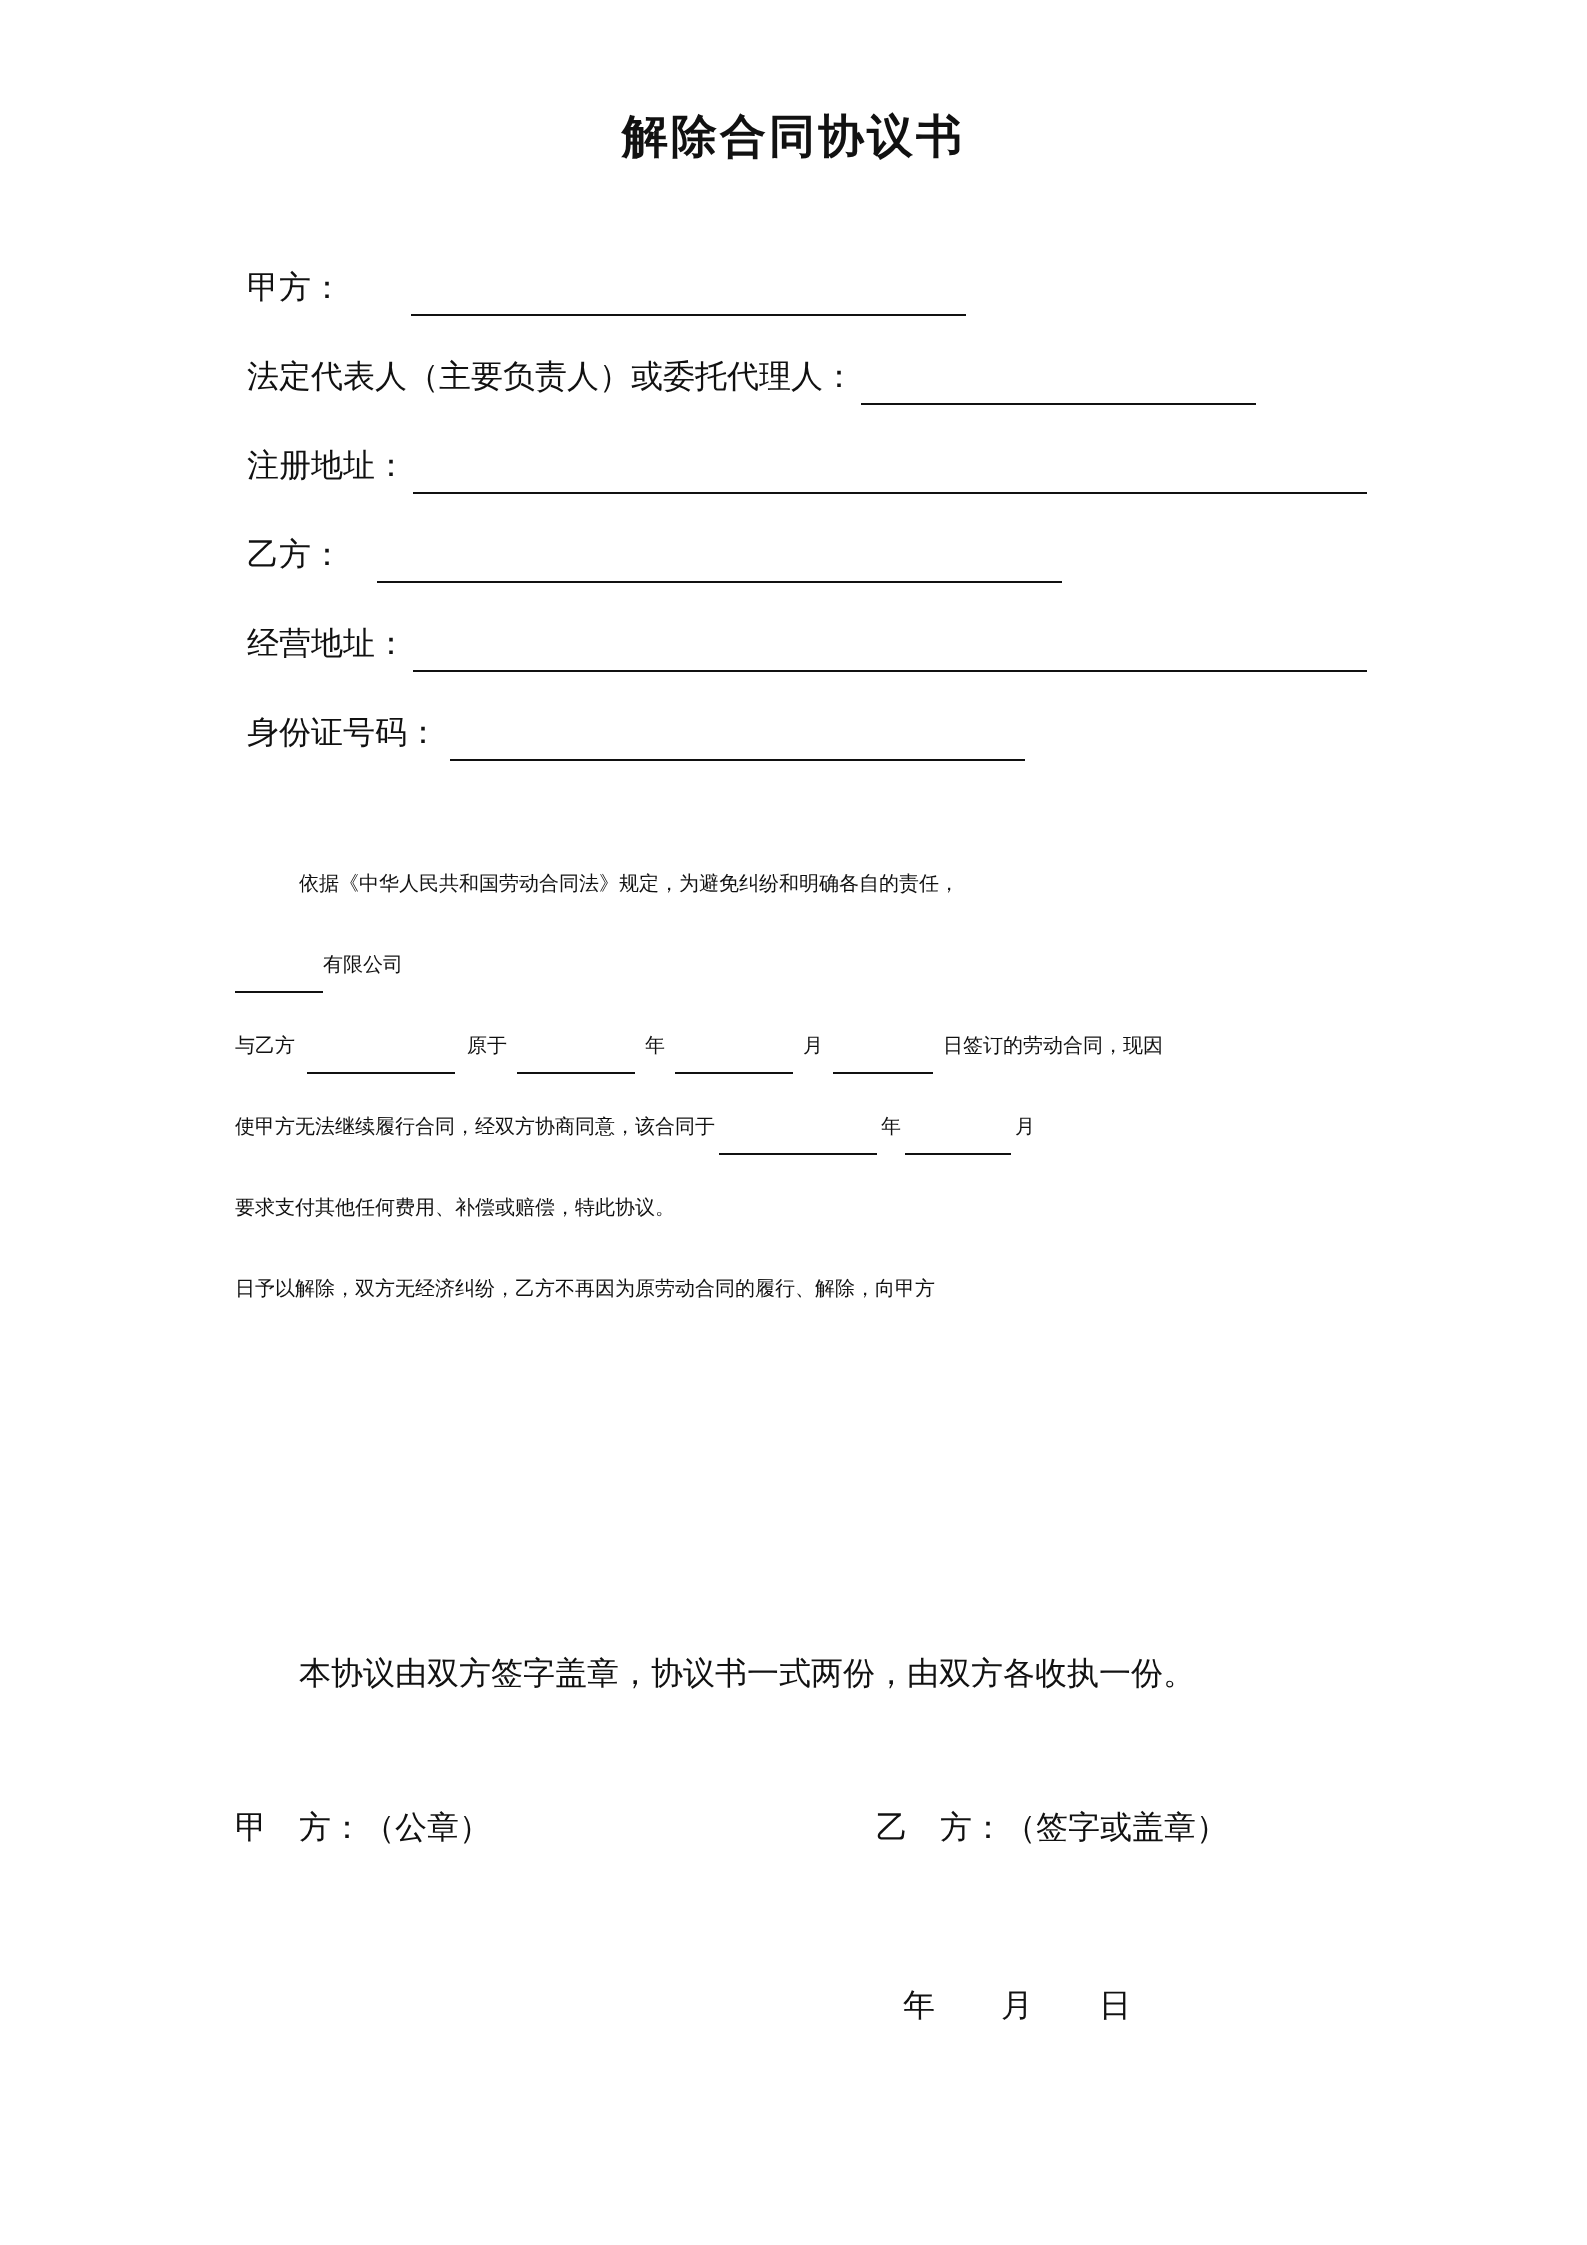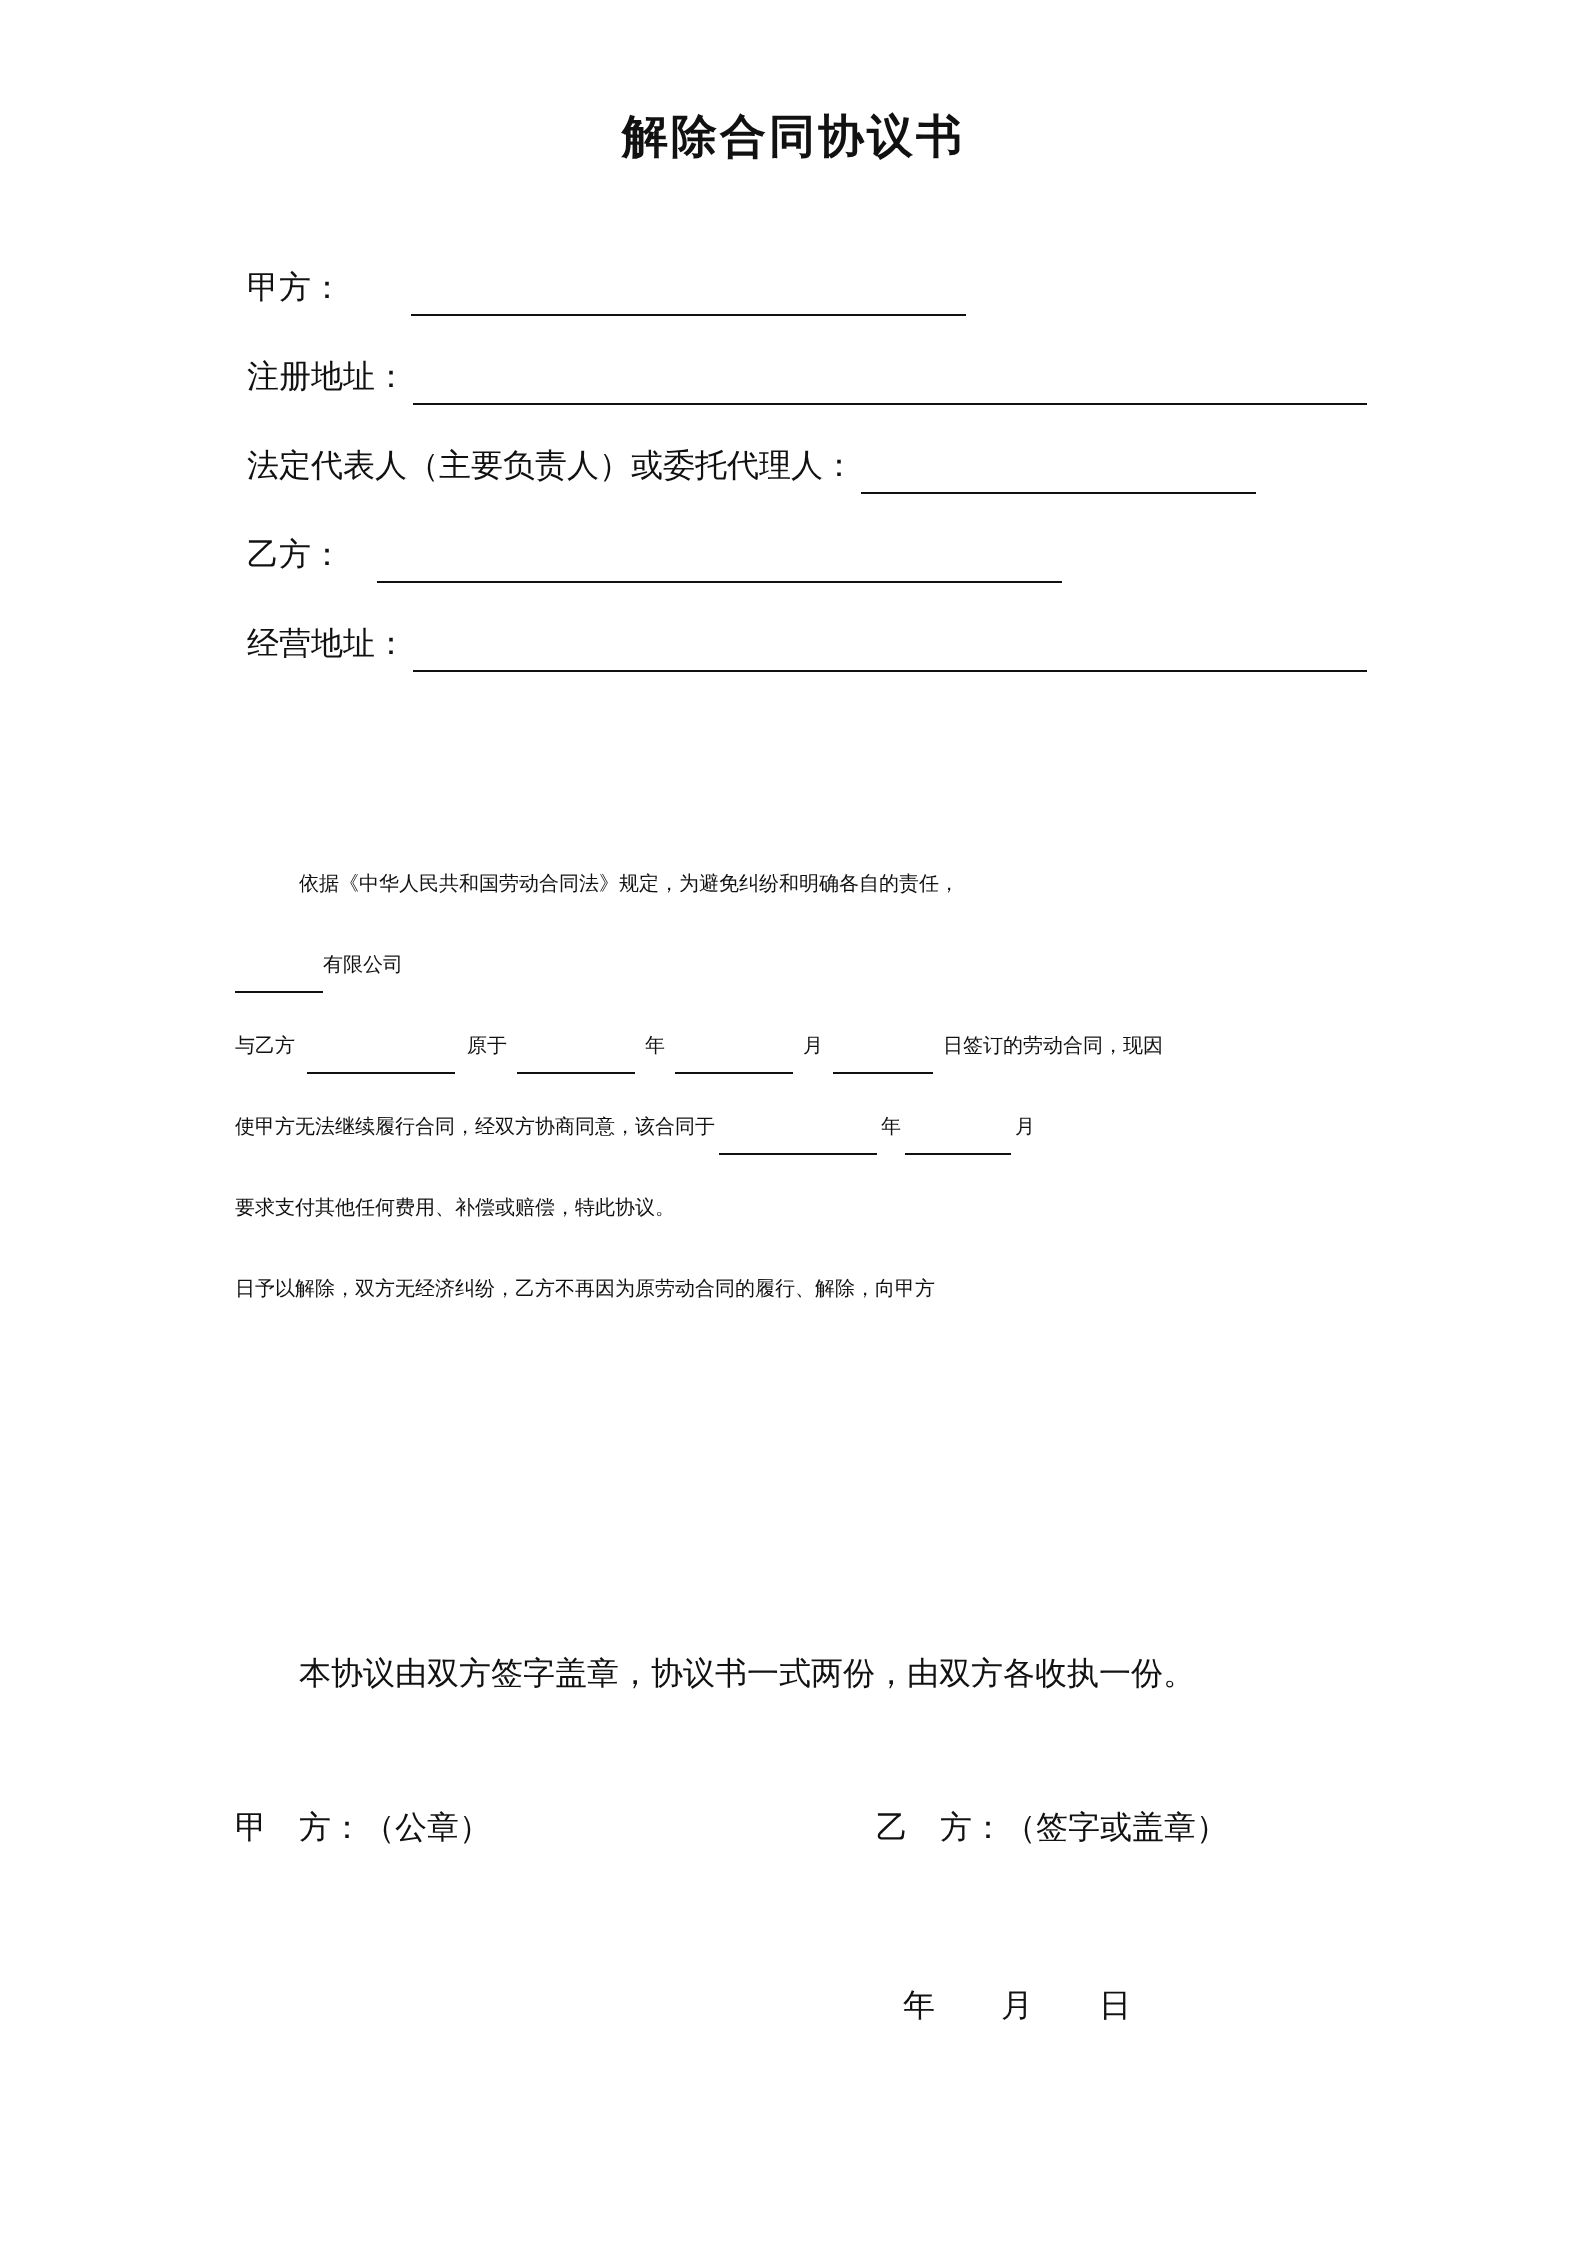--- a/index.html
+++ b/index.html
@@ -58,34 +58,38 @@
   <h1 class="doc-title">解除合同协议书</h1>
 
   <div class="content">
 
     <div class="fields" id="fields">
         <div class="field-row">
           <span>甲方：</span>
           <span class="blank" style="width: 555px; margin-left: 68px;"></span>
         </div>
         <div class="field-row">
+          <span>法定代表人（主要负责人）或委托代理人：</span>
+          <span class="blank" style="width: 395px; margin-left: 6px;"></span>
+        </div>
+        <div class="field-row">
           <span>注册地址：</span>
           <span class="blank fill" style="margin-left: 6px;"></span>
-        </div>
-        <div class="field-row">
-          <span>法定代表人（主要负责人）或委托代理人：</span>
-          <span class="blank" style="width: 395px; margin-left: 6px;"></span>
         </div>
         <div class="field-row">
           <span>乙方：</span>
           <span class="blank" style="width: 685px; margin-left: 34px;"></span>
         </div>
         <div class="field-row">
           <span>经营地址：</span>
           <span class="blank fill" style="margin-left: 6px;"></span>
+        </div>
+        <div class="field-row">
+          <span>身份证号码：</span>
+          <span class="blank" style="width: 575px; margin-left: 11px;"></span>
         </div>
       </div>
 
     <div class="body-par" id="body-par">
         <div class="body-line indent">
           <span>依据《中华人民共和国劳动合同法》规定，为避免纠纷和明确各自的责任，</span>
         </div>
         <div class="body-line">
           <span class="blank" style="width: 88px; margin-left: 0px; margin-right: 0px;"></span>
           <span>有限公司</span>

